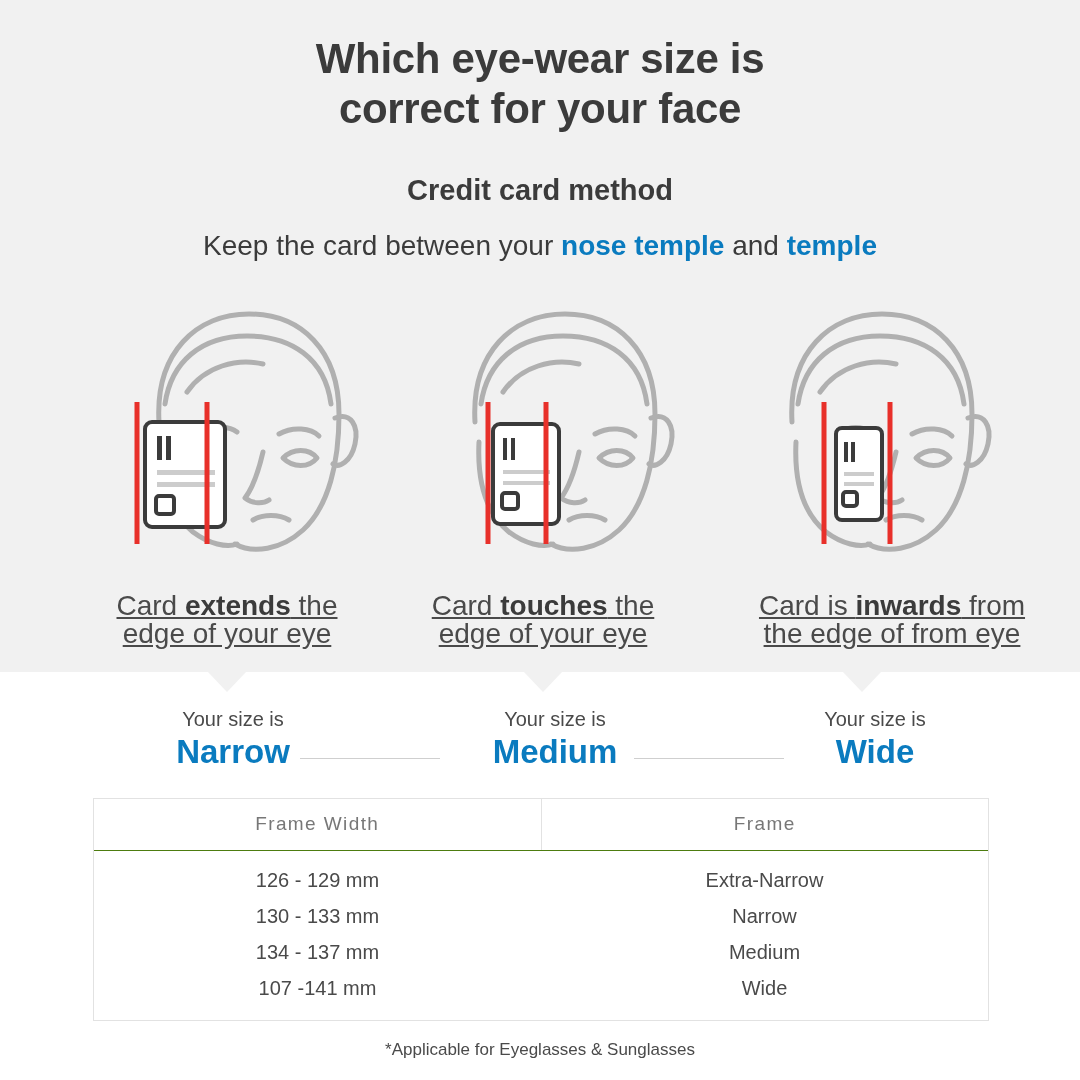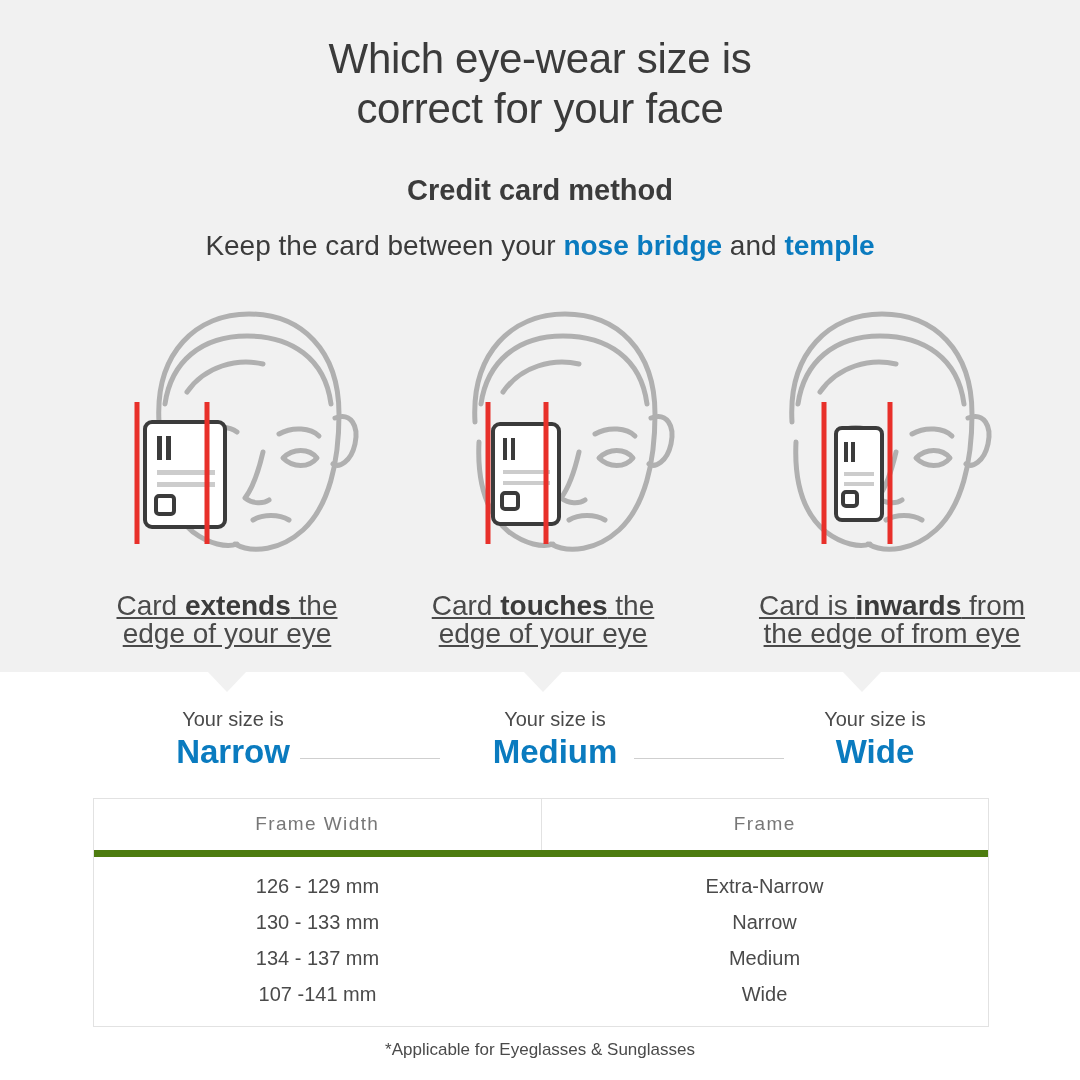--- a/index.html
+++ b/index.html
@@ -34,21 +34,21 @@
     background: #ffffff;
   }
 
   
   .title {
     position: absolute;
     left: 0; top: 34px;
     width: 1080px;
     text-align: center;
     font-size: 42px;
-    font-weight: normal;
+    font-weight: bold;
     line-height: 50px;
     color: #3b3b3b;
     letter-spacing: -0.3px;
   }
   .title span { display: block; }
   .subtitle {
     position: absolute;
     left: 0; top: 174px;
     width: 1080px;
     text-align: center;
@@ -158,21 +158,21 @@
   .table table {
     width: 894px;
     border-collapse: collapse;
   }
   .table th {
     font-size: 19px;
     font-weight: normal;
     color: #777777;
     letter-spacing: 1.4px;
     padding: 14px 0 15px 0;
-    border-bottom: 7px solid #4d7c0f;
+    border-bottom: 1px solid #4d7c0f;
     width: 50%;
     text-align: center;
   }
   .table th + th { border-left: 1px solid #e2e2e2; }
   .table td {
     font-size: 20px;
     color: #4a4a4a;
     text-align: center;
     padding: 6px 0 7px 0;
     width: 50%;
@@ -199,21 +199,21 @@
   <div class="bottom-panel"></div>
 
   <div class="title">
     <span>Which eye-wear size is</span>
     <span>correct for your face</span>
   </div>
 
   <div class="subtitle">Credit card method</div>
 
   <div class="instruction">
-    <span>Keep the card between your </span><span class="hl">nose bridge</span><span> and </span><span class="hl">temple</span>
+    <span>Keep the card between your </span><span class="hl">nose temple</span><span> and </span><span class="hl">temple</span>
   </div>
 
   <div class="faces">
 
     <div class="face-col c1">
       <svg width="320" height="270" viewBox="0 0 320 270">
         <g fill="none" stroke="#b0b0b0" stroke-width="5" stroke-linecap="round" stroke-linejoin="round">
 
           <path d="M92 130 C88 60 130 22 182 22 C234 22 272 58 272 122 C272 170 262 214 236 238 C214 258 186 262 168 252"></path>
 

